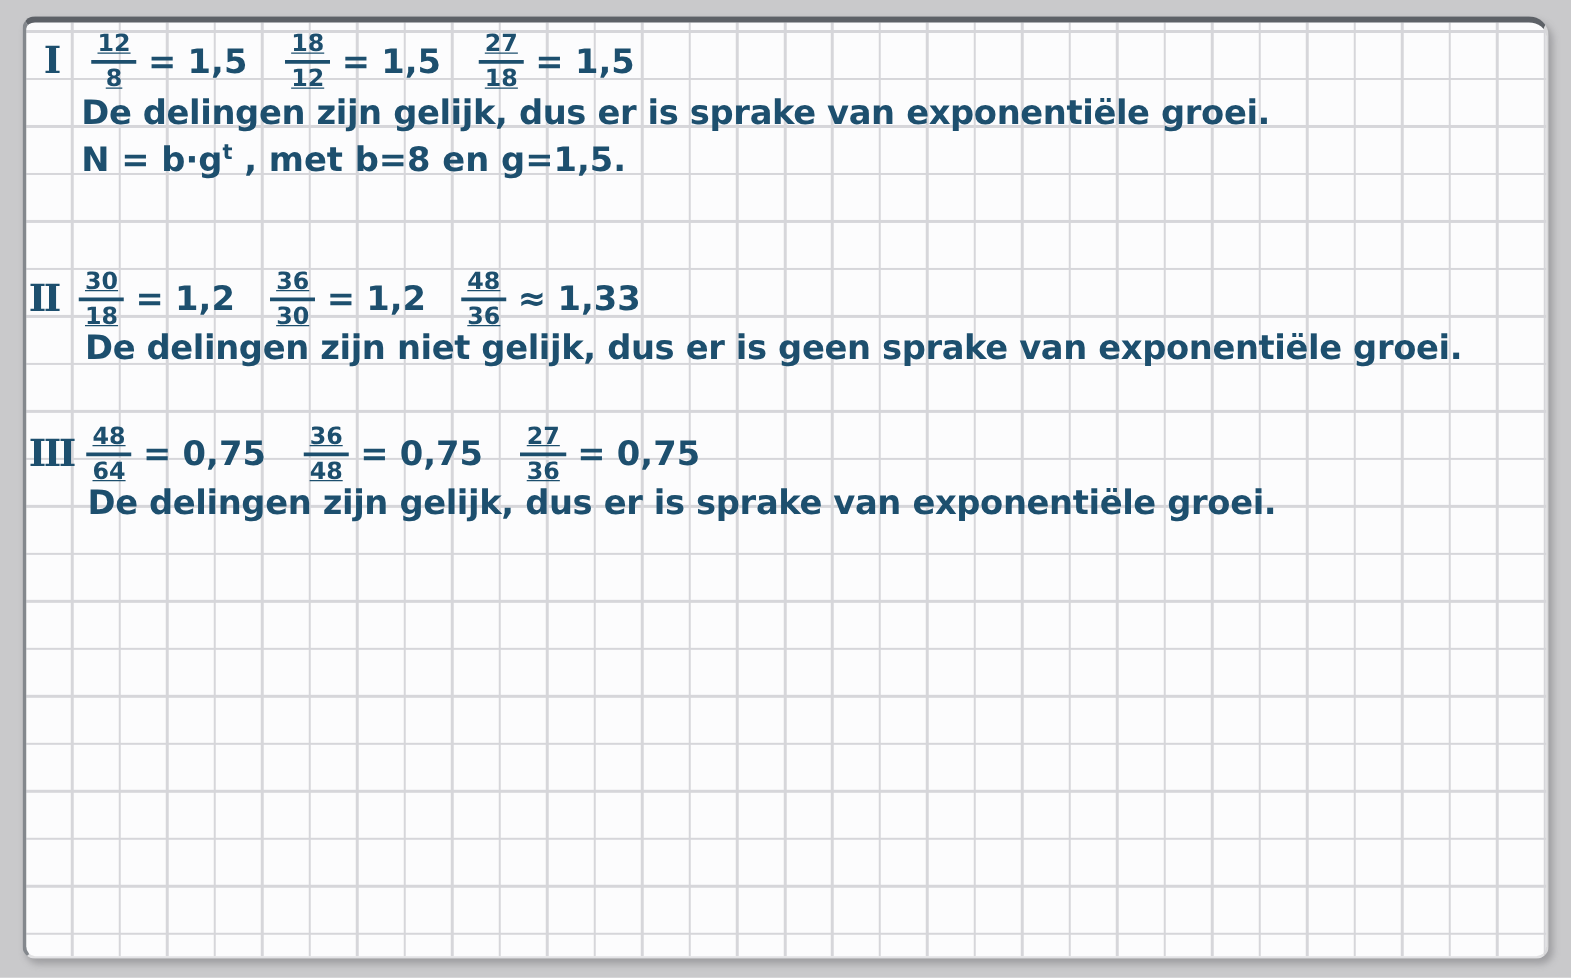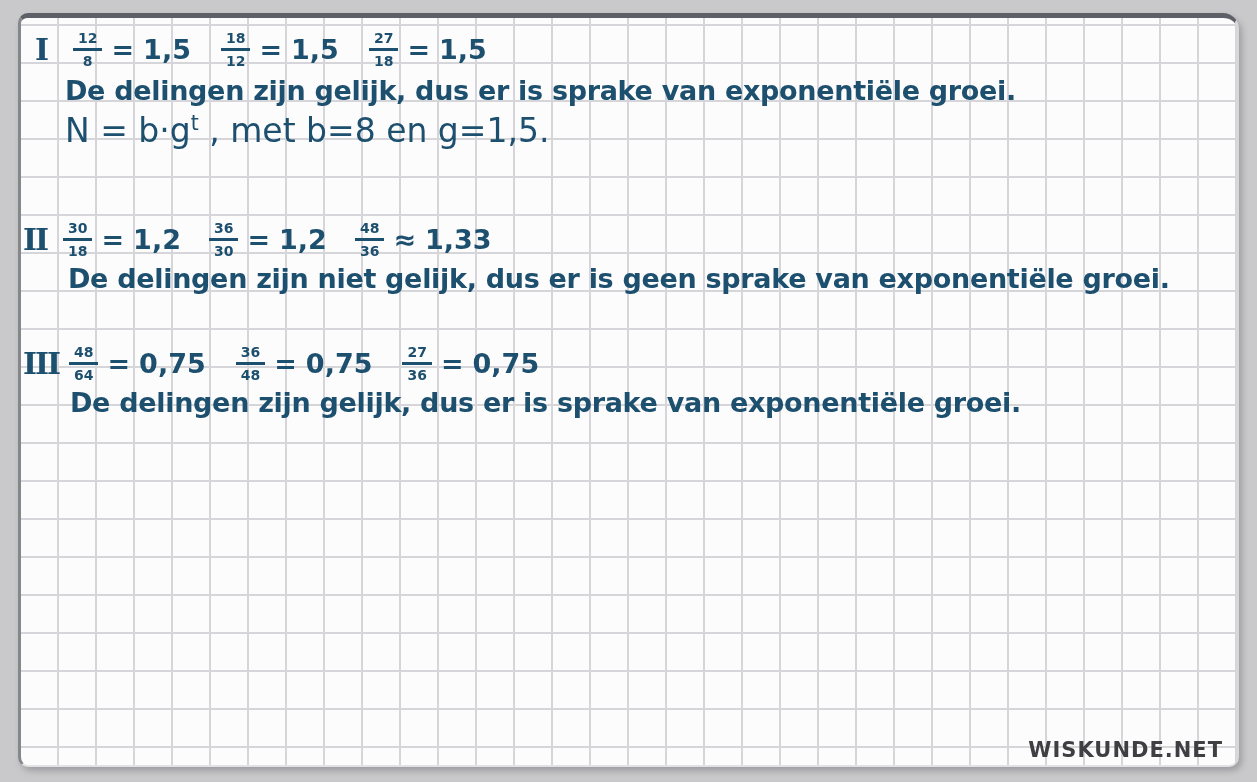--- a/index.html
+++ b/index.html
@@ -58,30 +58,31 @@
     font-weight: bold;
     font-size: 30px;
     letter-spacing: -2px;
   }
   .fgroup { display: flex; align-items: center; gap: 9px; }
   .frac {
     display: inline-flex;
     flex-direction: column;
     align-items: center;
     line-height: 1;
-    font-size: 14px;
+    font-size: 19px;
     font-weight: bold;
+    text-decoration: underline;
   }
   .frac .num { padding: 1px 5px 3px; border-bottom: 3px solid var(--ink); }
   .frac .den { padding-top: 3px; }
   .eq, .val { font-size: 27px; font-weight: bold; }
 
   
   .text-row { font-size: 27px; font-weight: bold; letter-spacing: -0.3px; }
-  .formula-row { font-size: 33px; font-weight: normal; }
+  .formula-row { font-size: 27px; font-weight: bold; }
   .formula-row sup { font-size: 62%; }
 
   
   .s1-fracs  { top: 4px;   left: 14px; padding-left: 38px; }
   .s1-concl  { top: 57px;  left: 44px; }
   .s1-form1  { top: 93px;  left: 44px; }
   .s1-form2  { top: 131px; left: 44px; }
   .s2-fracs  { top: 194px; left: 2px;  padding-left: 40px; gap: 28px; }
   .s2-concl  { top: 245px; left: 47px; text-align: right; }
   .s3-fracs  { top: 318px; left: 2px;  padding-left: 46px; text-align: center; }
@@ -188,16 +189,15 @@
           <span class="num">27</span>
           <span class="den">36</span>
         </span>
         <span class="eq">=</span>
         <span class="val">0,75</span>
       </span>
     </div>
 
     <div class="row text-row s3-concl">De delingen zijn gelijk, dus er is sprake van exponentiële groei.</div>
 
-    <div class="watermark">WISKUNDE.NET</div>
 
   </div>
 </div>
 
 </body></html>

